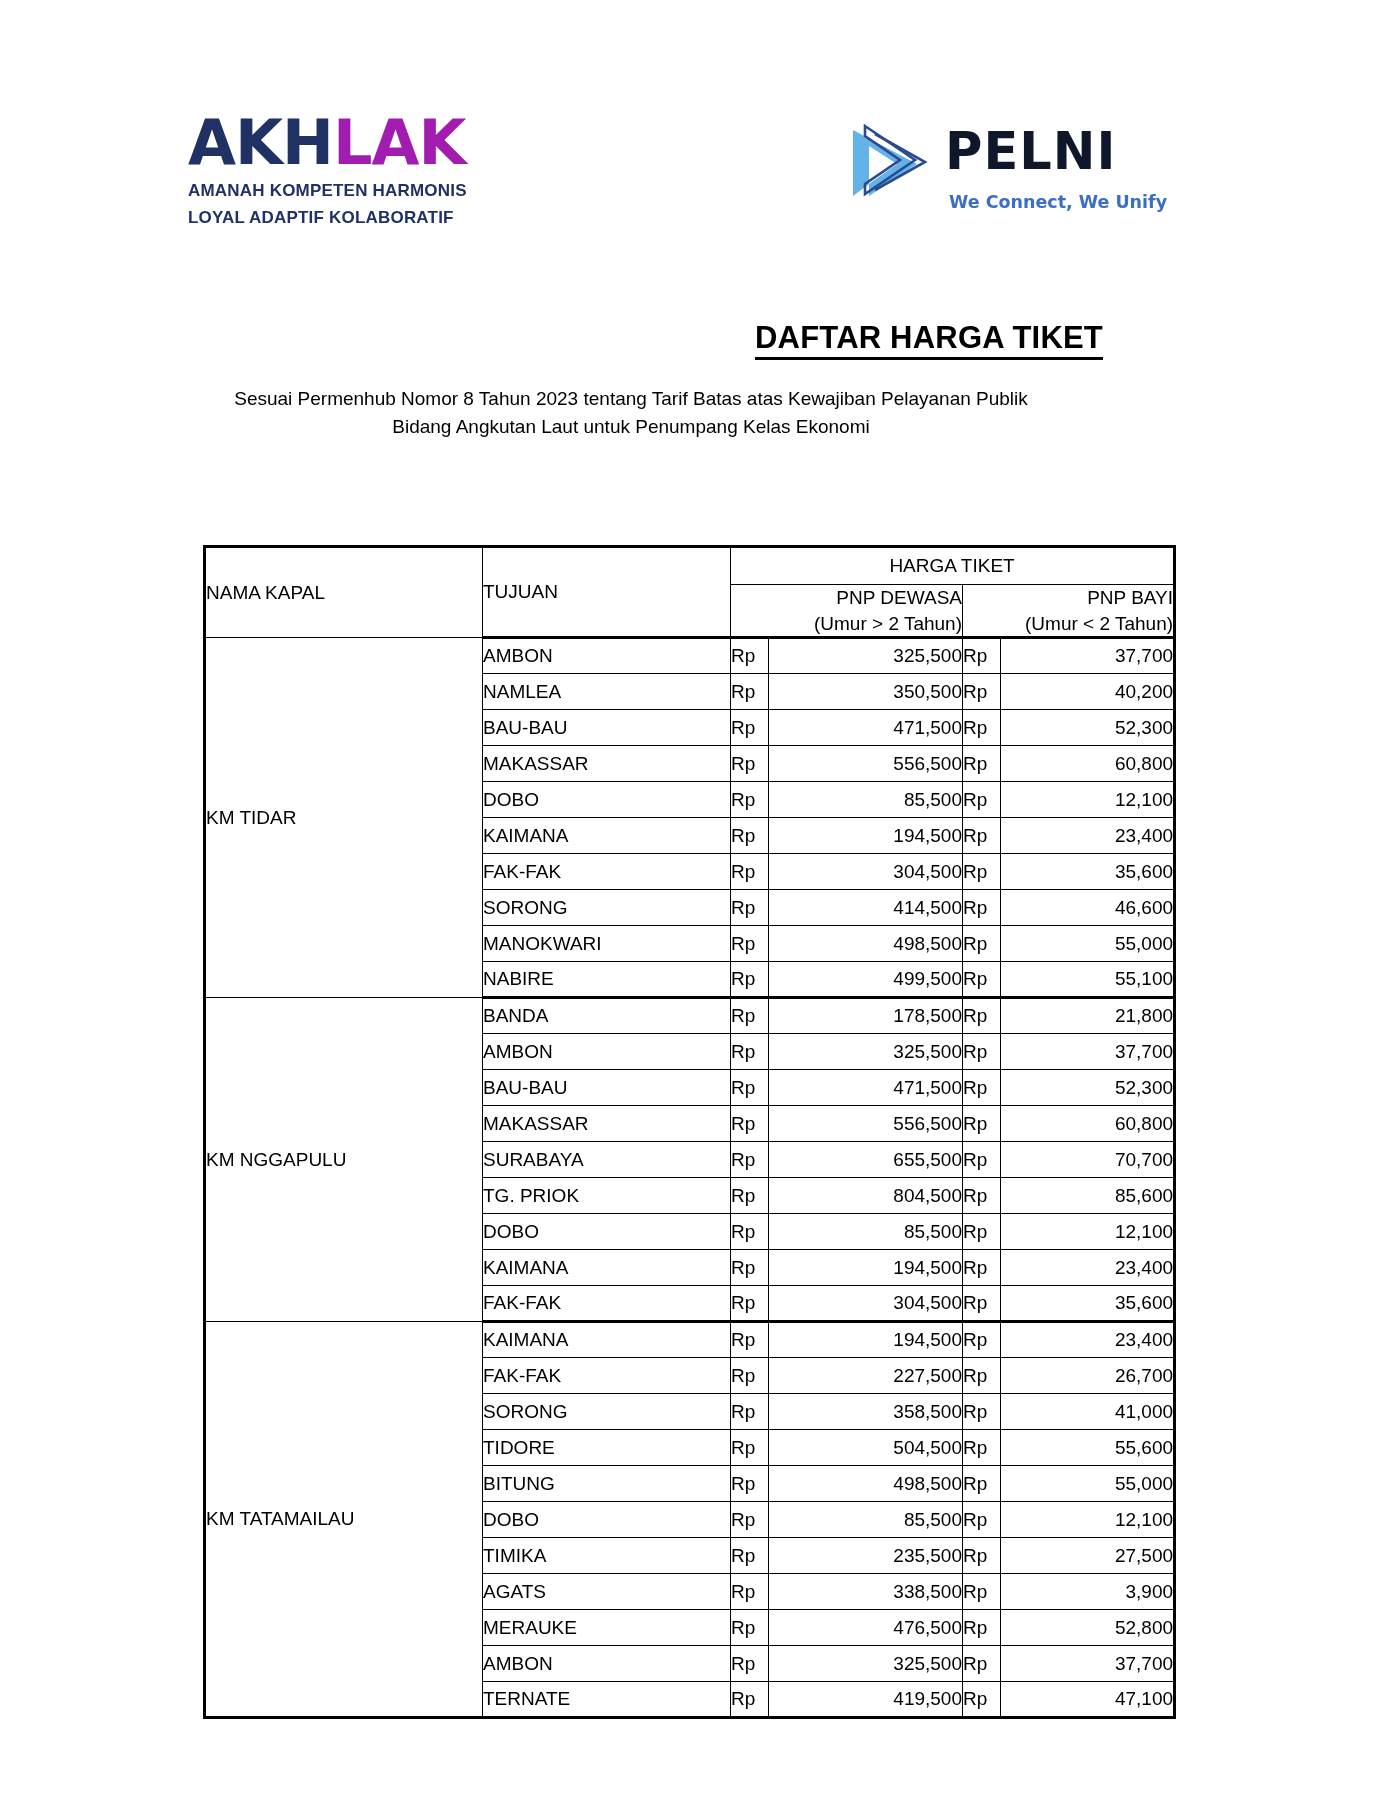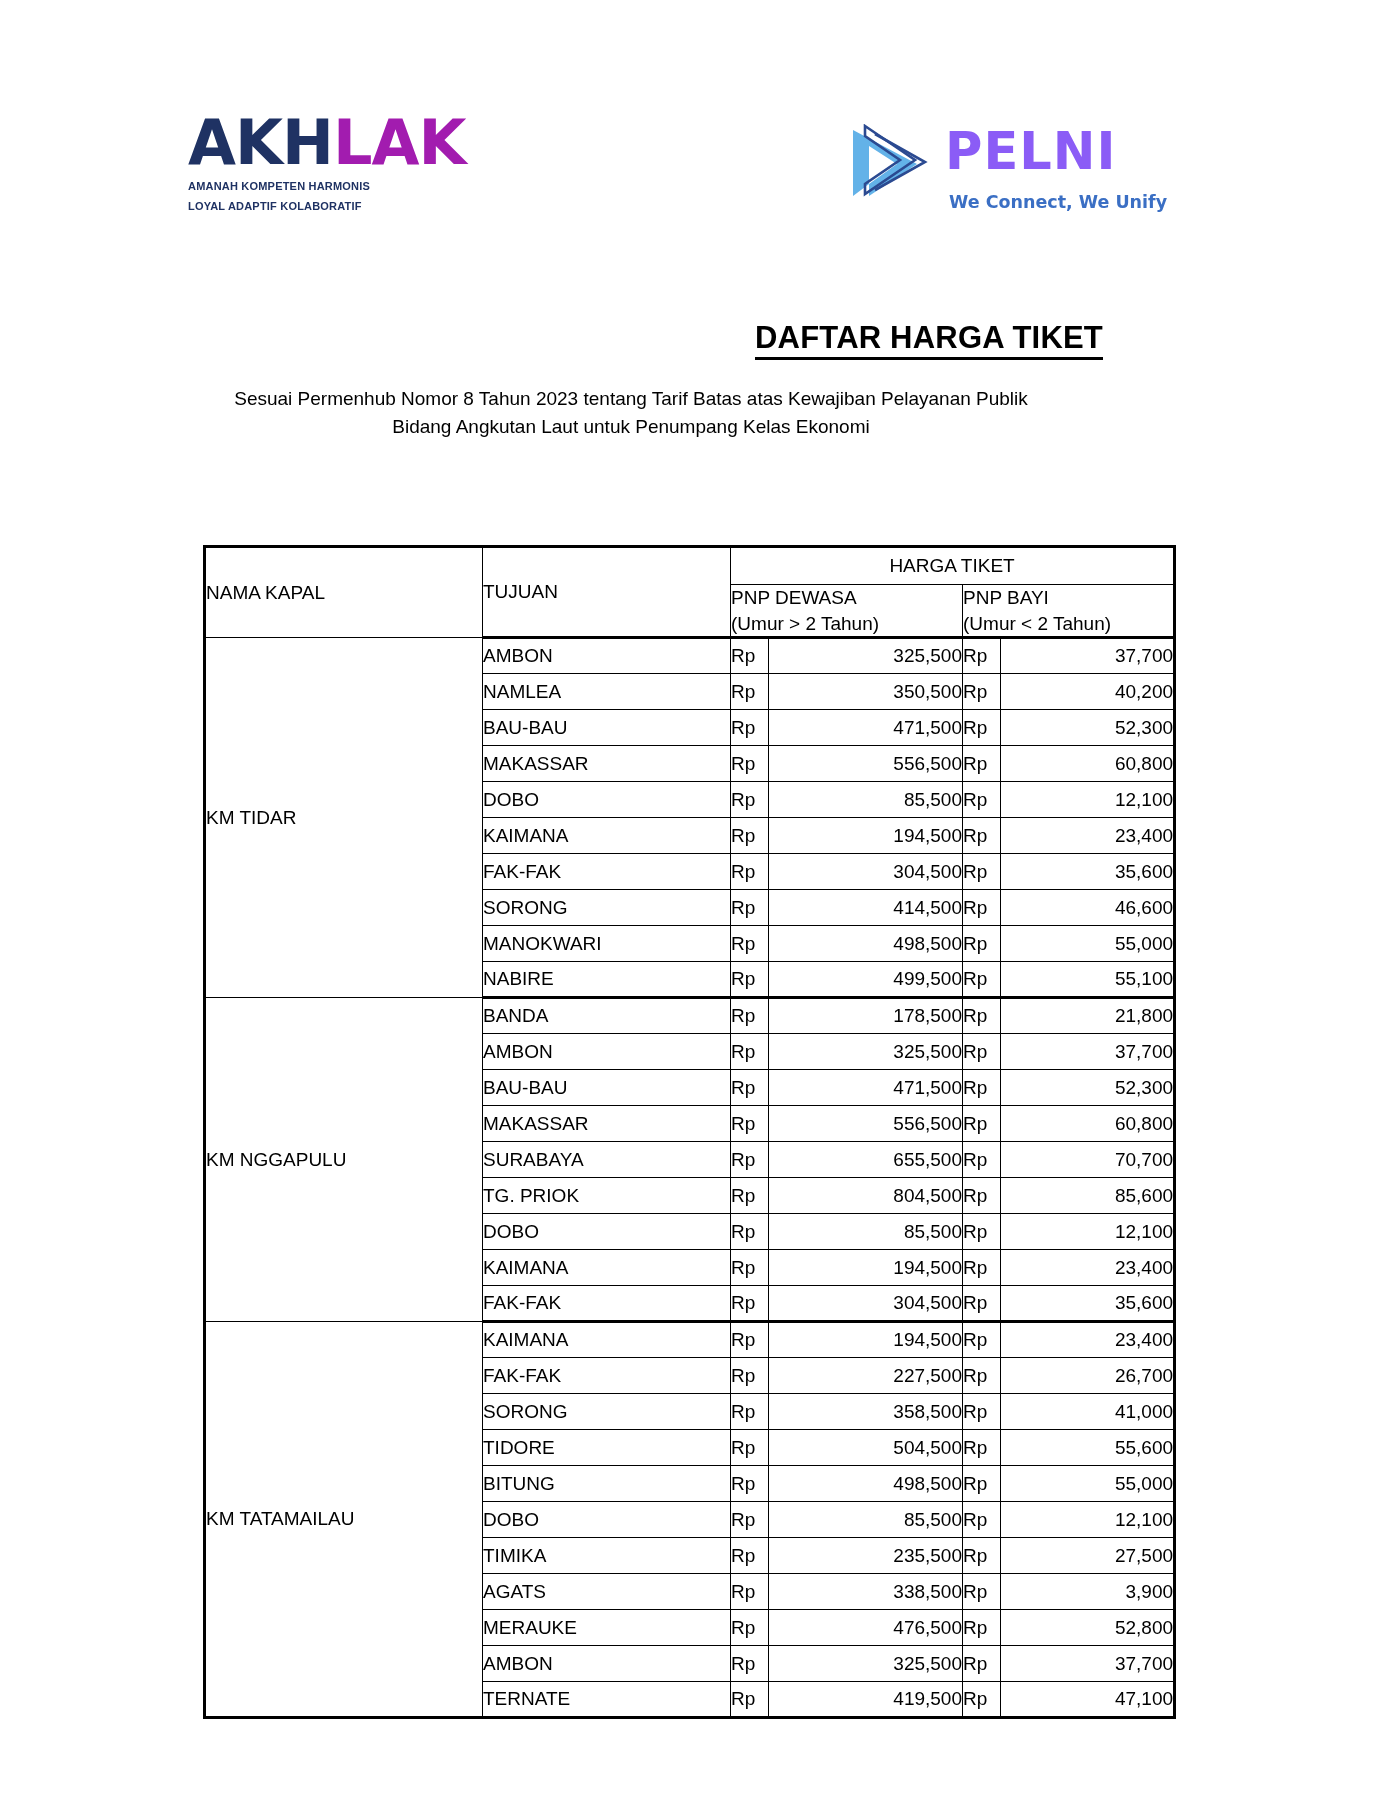--- a/index.html
+++ b/index.html
@@ -35,21 +35,21 @@
     font-weight: bold;
     letter-spacing: -1px;
     line-height: 1;
     white-space: nowrap;
   }
   .akh { color: #1f3263; }
   .lak { color: #a21caf; }
   .akhlak-sub {
     margin-top: 6px;
     font-family: "Liberation Sans", sans-serif;
-    font-size: 11px;
+    font-size: 17px;
     font-weight: bold;
     color: #1f3263;
     letter-spacing: 0.2px;
     line-height: 1.25;
     white-space: nowrap;
   }
 
   .pelni-logo {
     position: absolute;
     left: 845px;
@@ -64,21 +64,21 @@
     width: 86px;
     height: 78px;
   }
   .pelni-word {
     position: absolute;
     left: 100px;
     top: 6px;
     font-family: "DejaVu Sans", sans-serif;
     font-size: 51px;
     font-weight: bold;
-    color: #8b5cf6;
+    color: #0f172a;
     letter-spacing: 1px;
     line-height: 1;
   }
   .pelni-tag {
     position: absolute;
     left: 104px;
     top: 72px;
     font-family: "DejaVu Sans", sans-serif;
     font-size: 17.5px;
     font-weight: bold;
@@ -140,21 +140,21 @@
   col.c-rp2   { width: 38px; }
   col.c-val2  { width: 174px; }
 
   th.hd-main {
     text-align: center;
     font-weight: bold;
     font-size: 21px;
     height: 38px;
   }
   th.hd-sub {
-    text-align: left;
+    text-align: right;
     font-weight: normal;
     font-size: 20px;
     line-height: 1.35;
     padding: 3px 0 5px 0;
   }
   th.hd-vert {
     text-align: left;
     font-weight: bold;
     font-size: 21px;
   }

